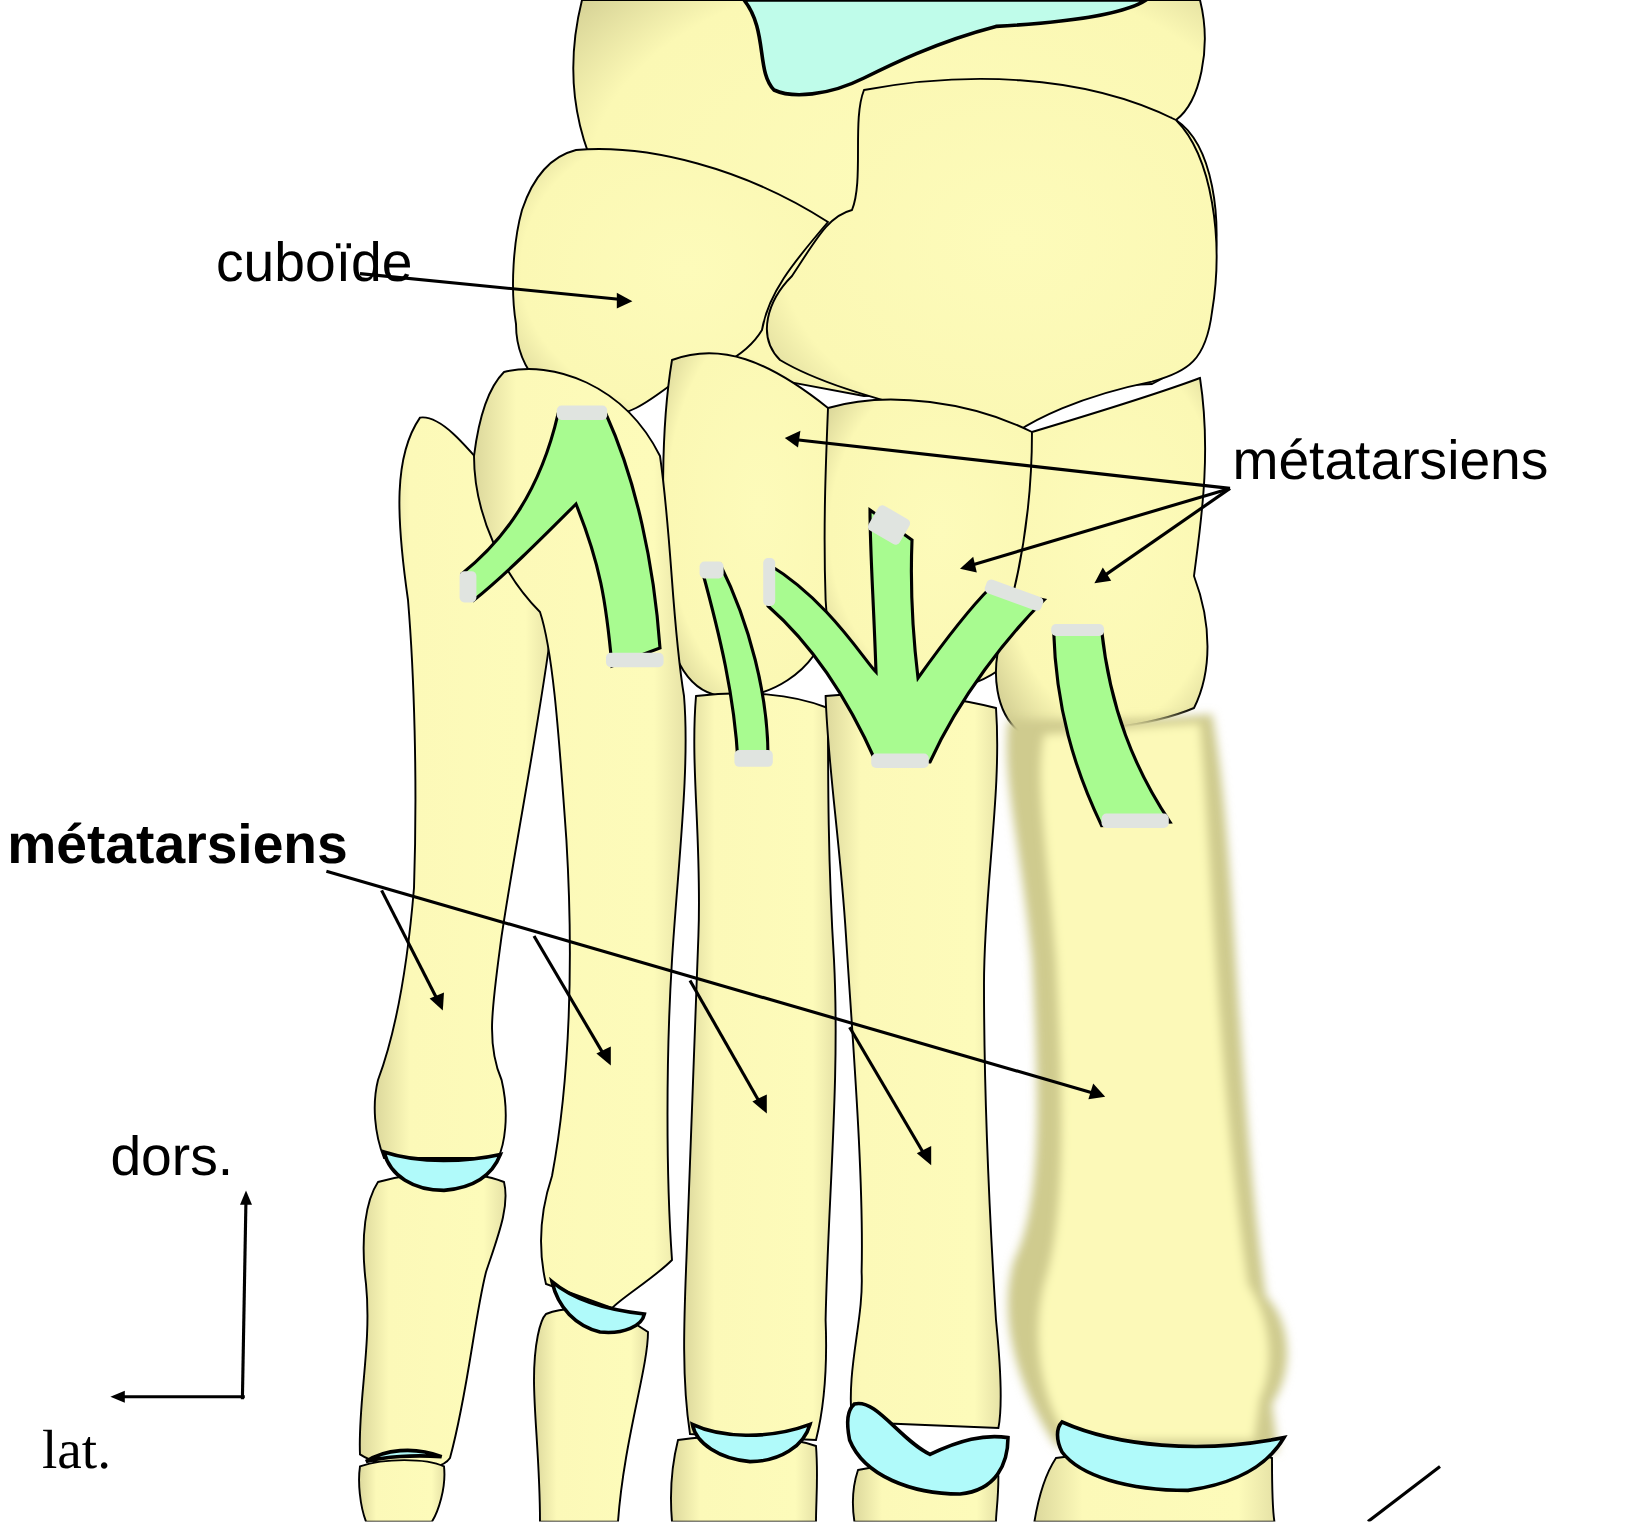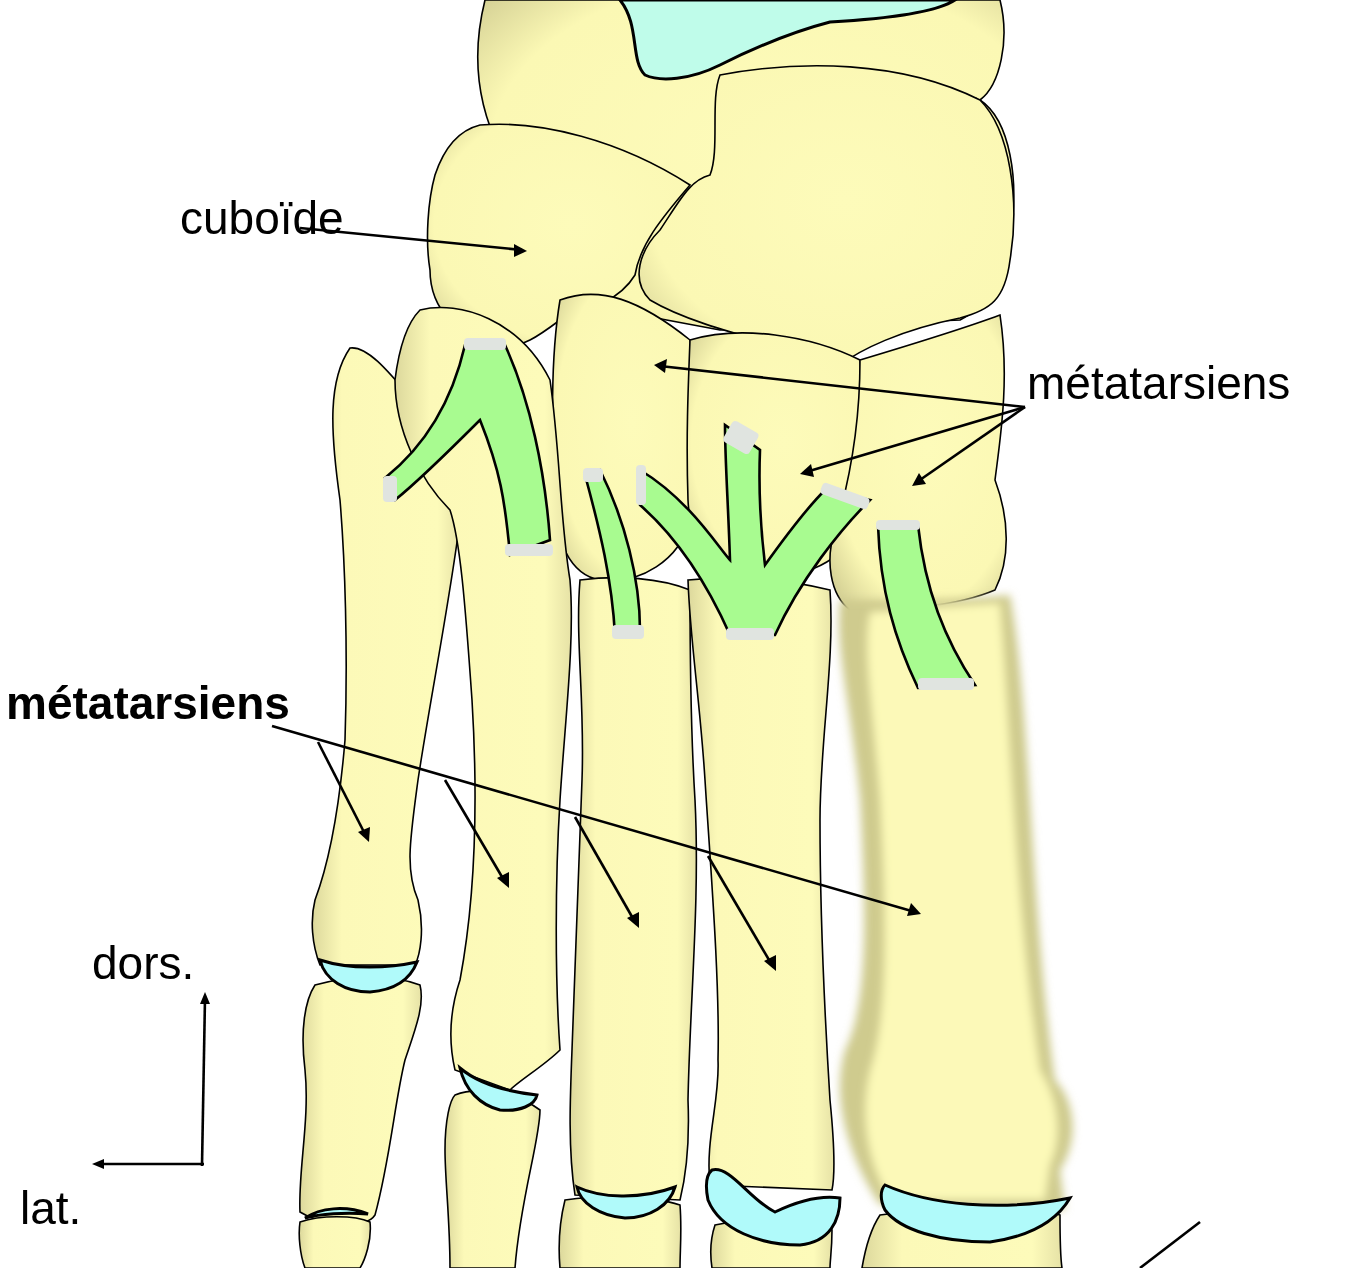--- a/index.html
+++ b/index.html
@@ -133,15 +133,15 @@
     <polygon points="92,1164 104,1159 104,1169" fill="#000"></polygon>
   </g>
 
   <line class="arrowline" x1="1140" y1="1268" x2="1200" y2="1222"></line>
 </svg>
 
 <div class="label" style="left:180px; top:165px;margin-top:30px;">cuboïde</div>
 <div class="label" style="left:1027px; top:360px;">métatarsiens</div>
 <div class="label" style="left:6px; top:680px;font-weight:bold;">métatarsiens</div>
 <div class="label" style="left:92px; top:940px;">dors.</div>
-<div class="label" style="left:20px; top:1185px;">lat.</div>
+<div class="label" style="left:35px; top:1185px;font-family:Liberation Serif, serif;">lat.</div>
 
 </div>
 
 </body></html>

